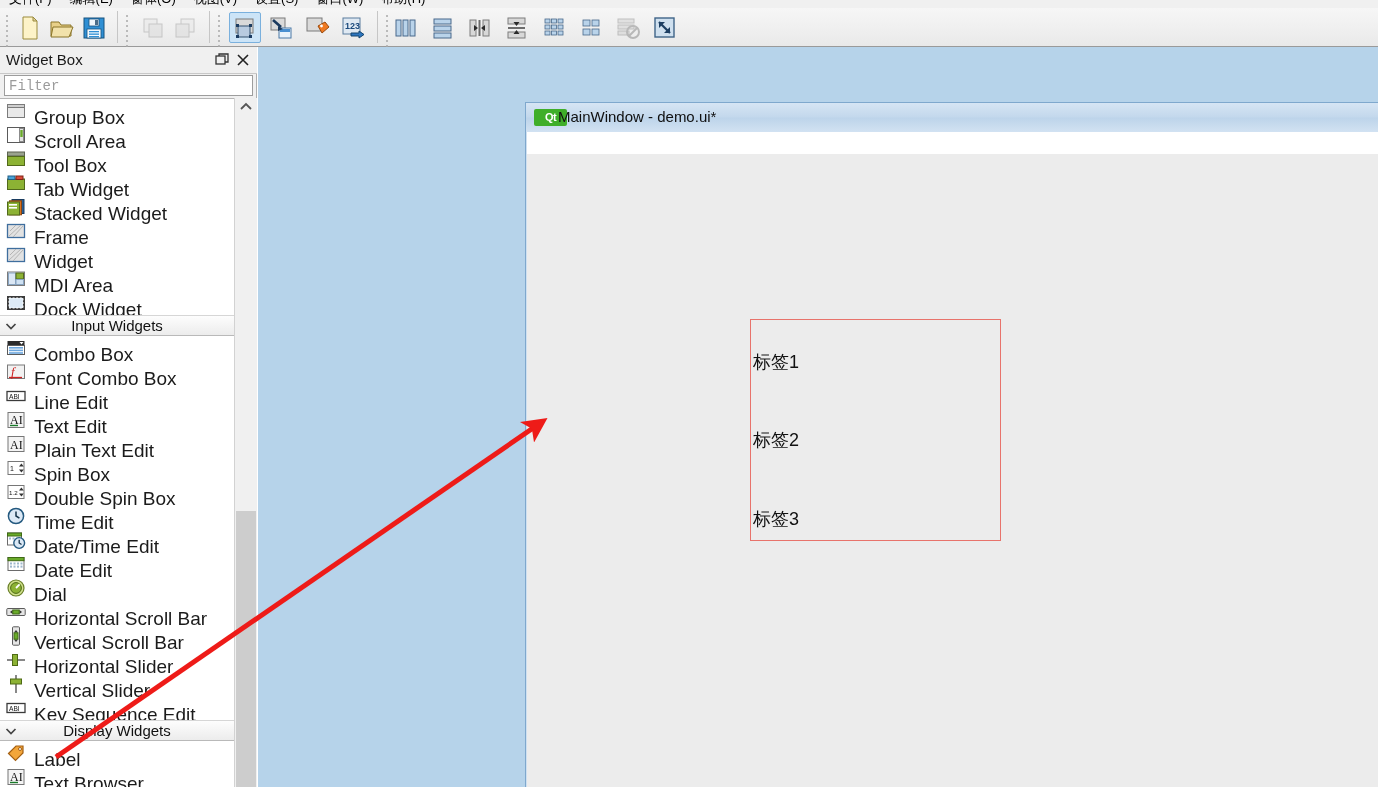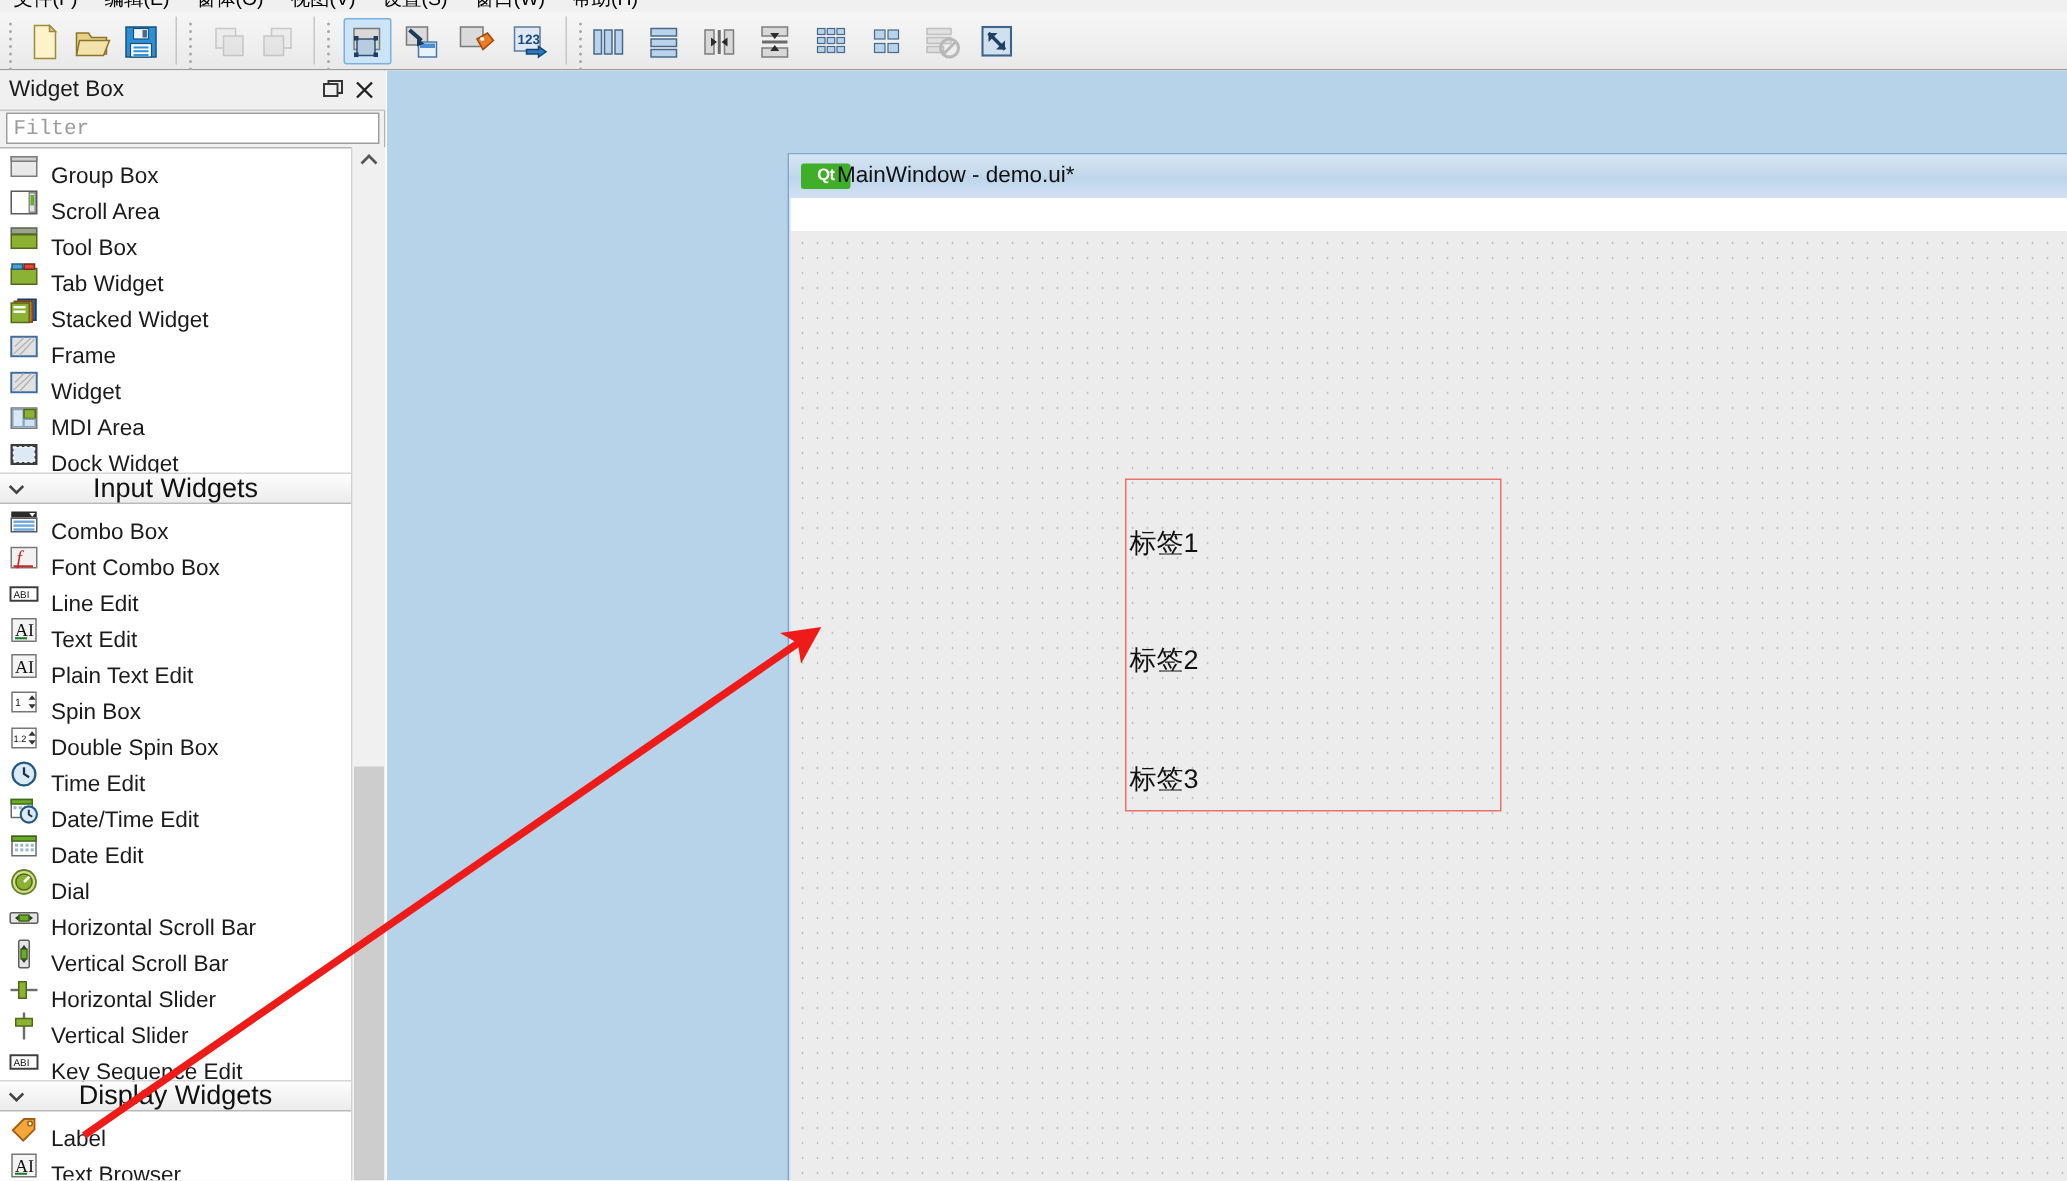--- a/index.html
+++ b/index.html
@@ -141,21 +141,21 @@
   .wb-row {
     position: relative;
     height: 24px;
     display: flex;
     align-items: center;
     padding-left: 6px;
     box-sizing: border-box;
     width: 234px;
   }
   .wb-row .lbl {
-    font-size: 15px;
+    font-size: 19px;
     color: #1b1b1b;
     margin-left: 8px;
     white-space: nowrap;
     margin-top: 13px;
   }
   .wb-cat {
     position: relative;
     height: 21px;
     width: 234px;
     background: linear-gradient(to bottom,#fdfdfd 0%,#ececec 100%);
@@ -165,21 +165,21 @@
     display: flex;
     align-items: center;
   }
   .wb-cat .chev {
     margin-left: 4px;
     width: 14px; height: 14px;
   }
   .wb-cat .lbl {
     flex: 1;
     text-align: center;
-    font-size: 18px;
+    font-size: 15px;
     color: #111;
     padding-right: 18px;
   }
   .ico { width: 20px; height: 20px; flex: 0 0 20px; }
   .ico svg { display: block; }
 
   
   .wb-scroll {
     position: absolute;
     left: 234px; top: 51px;

